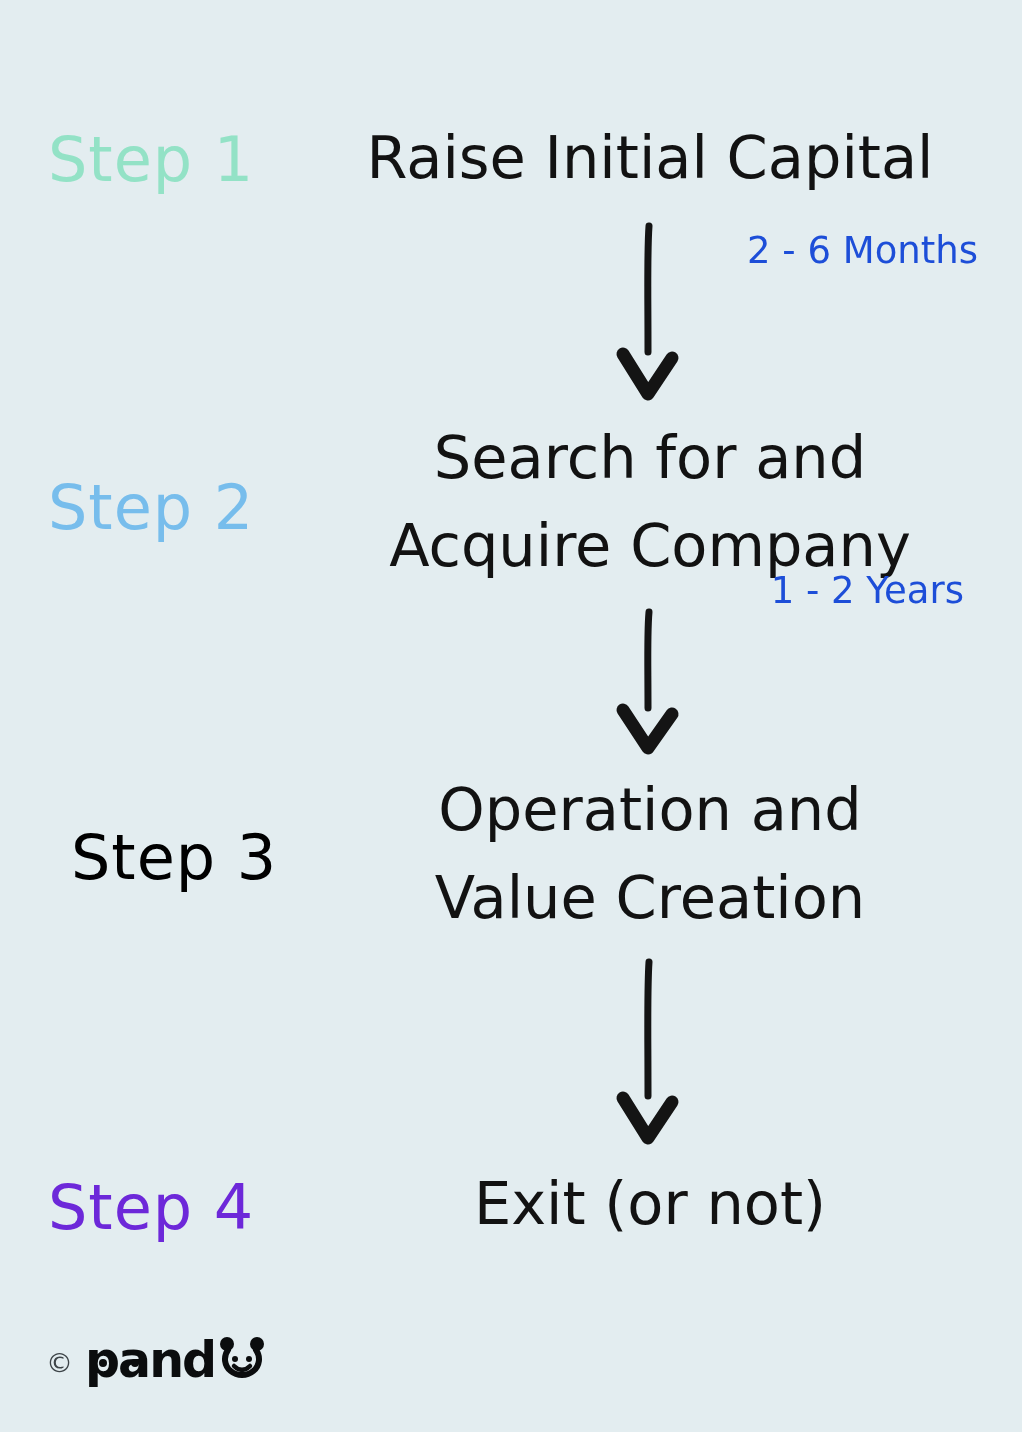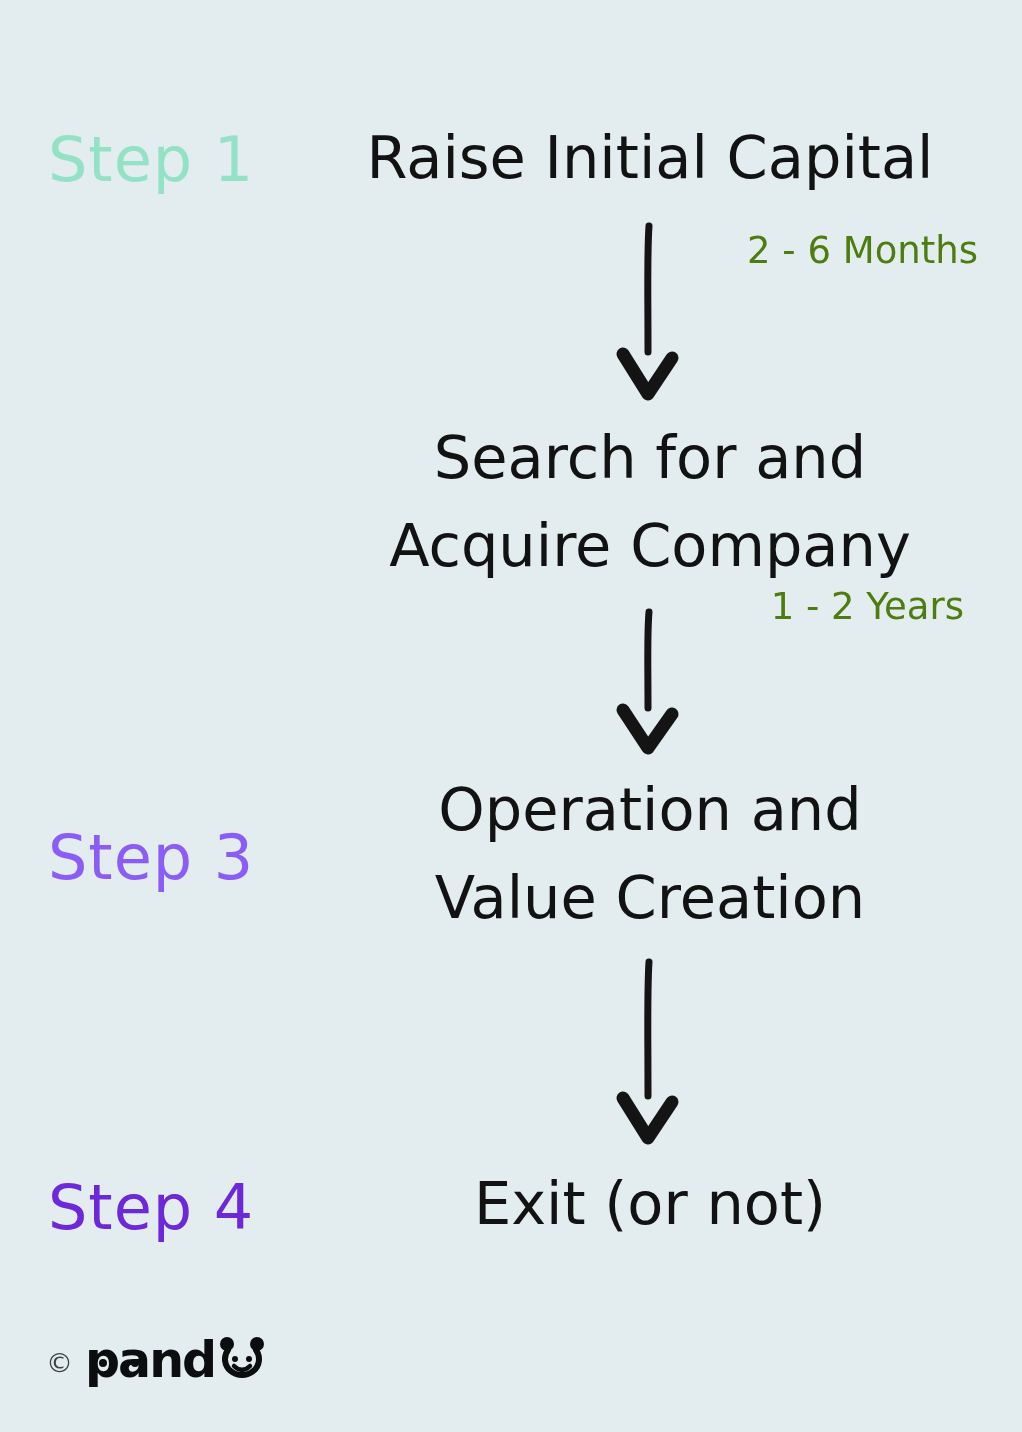--- a/index.html
+++ b/index.html
@@ -47,25 +47,25 @@
   .pos-title-1 { top: 118px; line-height: 80px; }
   .pos-title-2 { top: 414px; }
   .pos-title-3 { top: 766px; }
   .pos-title-4 { top: 1164px; line-height: 80px; }
 
   
   .duration {
     position: absolute;
     font-size: 37px;
     line-height: 46px;
-    color: #4d7c0f;
+    color: #1d4ed8;
     white-space: nowrap;
   }
   .pos-duration-1 { right: 44px; top: 228px; }
-  .pos-duration-2 { right: 58px; top: 584px; }
+  .pos-duration-2 { right: 58px; top: 568px; }
   .pos-duration-3 { right: 46px; top: 966px; }
 
   
   .arrow {
     position: absolute;
     left: 612px;
     width: 72px;
   }
   .pos-arrow-1 { top: 220px; height: 184px; }
   .pos-arrow-2 { top: 606px; height: 152px; }
@@ -121,32 +121,33 @@
   <div class="step-title pos-title-1">
     <div class="title-line">Raise Initial Capital</div>
   </div>
 
   <svg class="arrow pos-arrow-1" viewBox="0 0 72 184" fill="none">
     <path d="M37,6 C35,34 36,70 36,132" stroke="#141414" stroke-width="7" stroke-linecap="round"></path>
     <path d="M11,134 L36,174 L60,138" stroke="#141414" stroke-width="13" stroke-linecap="round" stroke-linejoin="round"></path>
   </svg>
   <div class="duration pos-duration-1">2 - 6 Months</div>
 
+  <div class="step-label pos-label-2" style="color: rgb(119, 189, 236);">Step 2</div>
   <div class="step-title pos-title-2">
     <div class="title-line">Search for and</div>
     <div class="title-line">Acquire Company</div>
   </div>
 
   <svg class="arrow pos-arrow-2" viewBox="0 0 72 152" fill="none">
     <path d="M37,6 C35,28 36,58 36,102" stroke="#141414" stroke-width="7" stroke-linecap="round"></path>
     <path d="M11,104 L36,142 L60,108" stroke="#141414" stroke-width="13" stroke-linecap="round" stroke-linejoin="round"></path>
   </svg>
   <div class="duration pos-duration-2">1 - 2 Years</div>
 
-  <div class="step-label pos-label-3" style="color: #8b5cf6;">Step 3</div>
+  <div class="step-label pos-label-3" style="color: #000000; margin-left: 23px;">Step 3</div>
   <div class="step-title pos-title-3">
     <div class="title-line">Operation and</div>
     <div class="title-line">Value Creation</div>
   </div>
 
   <svg class="arrow pos-arrow-3" viewBox="0 0 72 192" fill="none">
     <path d="M37,6 C35,36 36,76 36,140" stroke="#141414" stroke-width="7" stroke-linecap="round"></path>
     <path d="M11,142 L36,182 L60,146" stroke="#141414" stroke-width="13" stroke-linecap="round" stroke-linejoin="round"></path>
   </svg>
 

